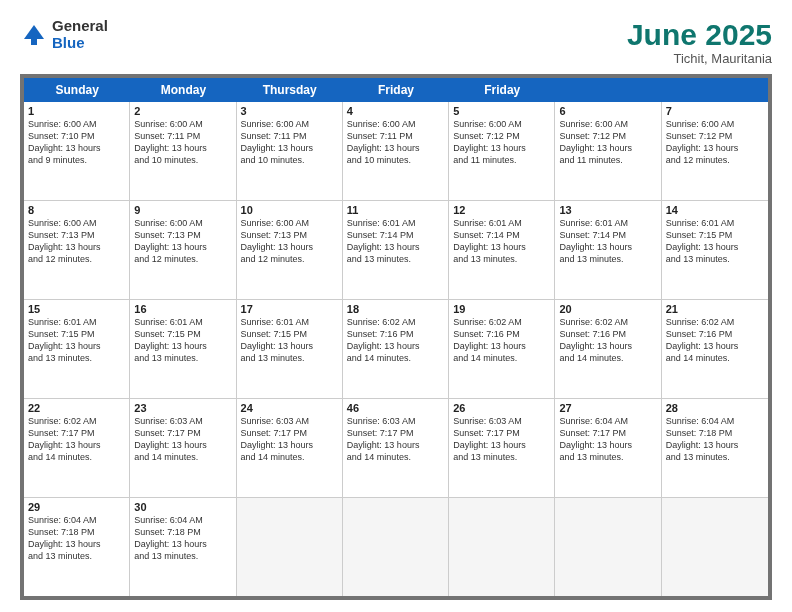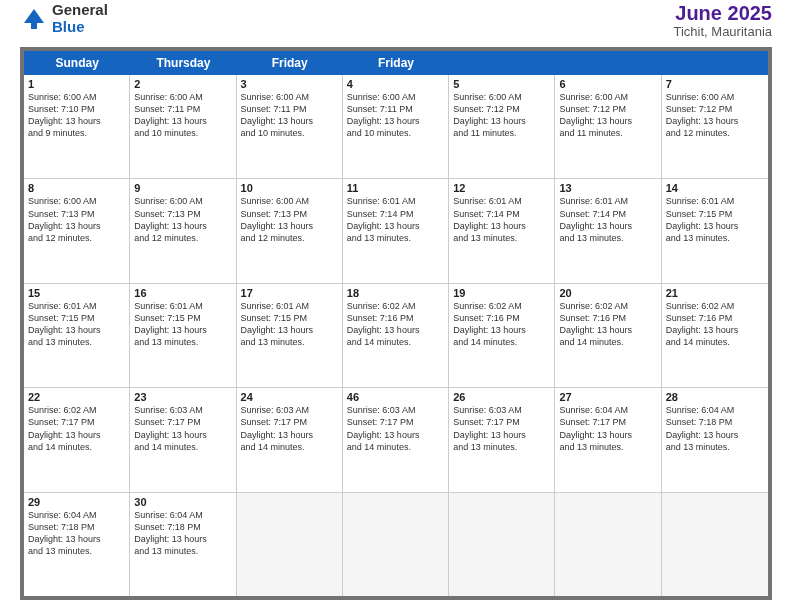--- a/index.html
+++ b/index.html
@@ -6,21 +6,21 @@
     body {
       font-family: Arial, sans-serif;
       background: #fff;
       width: 792px;
       height: 612px;
       overflow: hidden;
     }
     .page {
       width: 792px;
       height: 612px;
-      padding: 2px 20px 12px 20px;
+      padding: 18px 20px 12px 20px;
       display: flex;
       flex-direction: column;
     }
     .header-row {
       display: flex;
       justify-content: space-between;
       align-items: flex-start;
       margin-bottom: 8px;
     }
     .logo {
@@ -44,23 +44,23 @@
       color: #1565c0;
     }
     .logo-icon {
       width: 28px;
       height: 28px;
     }
     .title-block {
       text-align: right;
     }
     .month-title {
-      font-size: 20px;
-      font-weight: bold;
-      color: #4c1d95;
+      font-size: 30px;
+      font-weight: bold;
+      color: #0f766e;
       line-height: 1.1;
     }
     .location {
       font-size: 13px;
       color: #555;
     }
     .calendar {
       flex: 1;
       display: flex;
       flex-direction: column;
@@ -135,20 +135,21 @@
     </div>
     <div class="title-block">
       <div class="month-title">June 2025</div>
       <div class="location">Tichit, Mauritania</div>
     </div>
   </div>
 
   <div class="calendar">
     <div class="cal-header">
     <div class="cal-header-cell">Sunday</div>
+        <div class="cal-header-cell">Monday</div>
         <div class="cal-header-cell">Thursday</div>
         <div class="cal-header-cell">Friday</div>
         <div class="cal-header-cell">Friday</div>
       </div>
     <div class="cal-body">
     <div class="cal-row">
           <div class="cal-cell">
             <div class="day-num">1</div>
             <div class="cell-info" style="white-space: pre-line;">Sunrise: 6:00 AM
 Sunset: 7:10 PM

